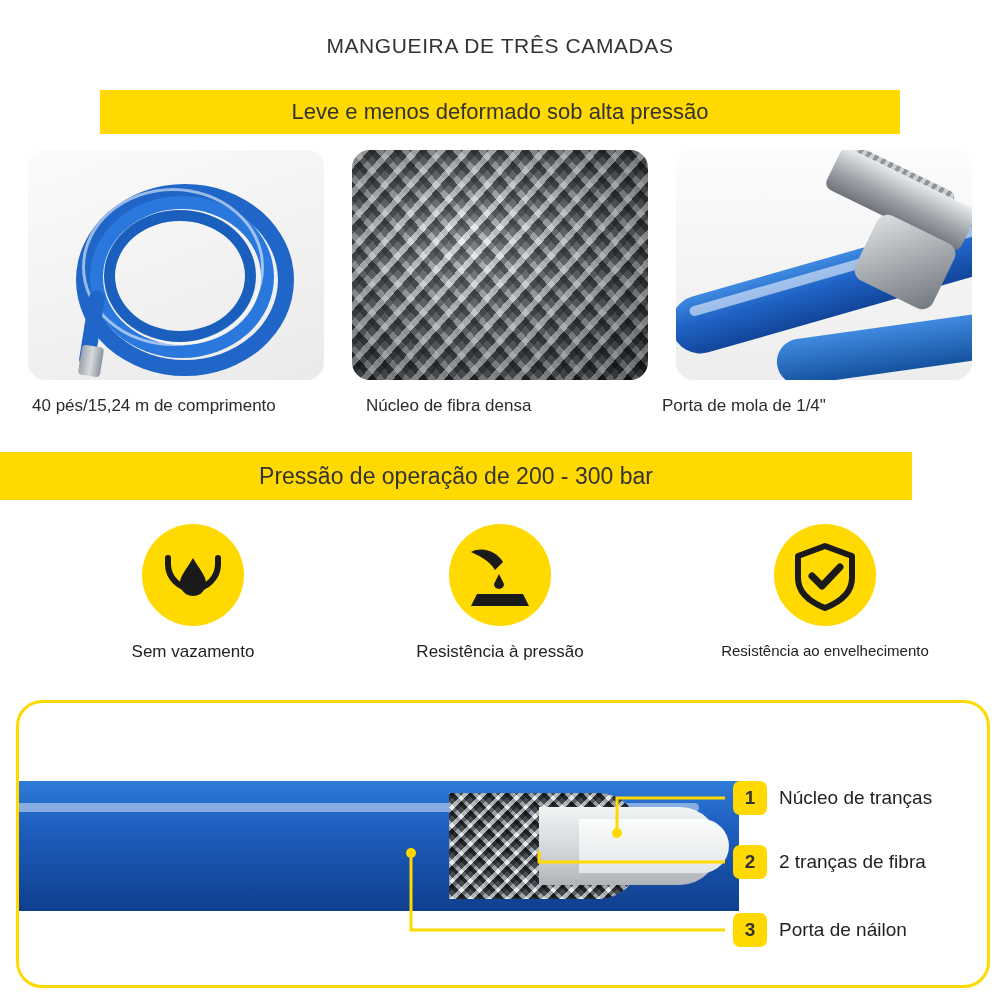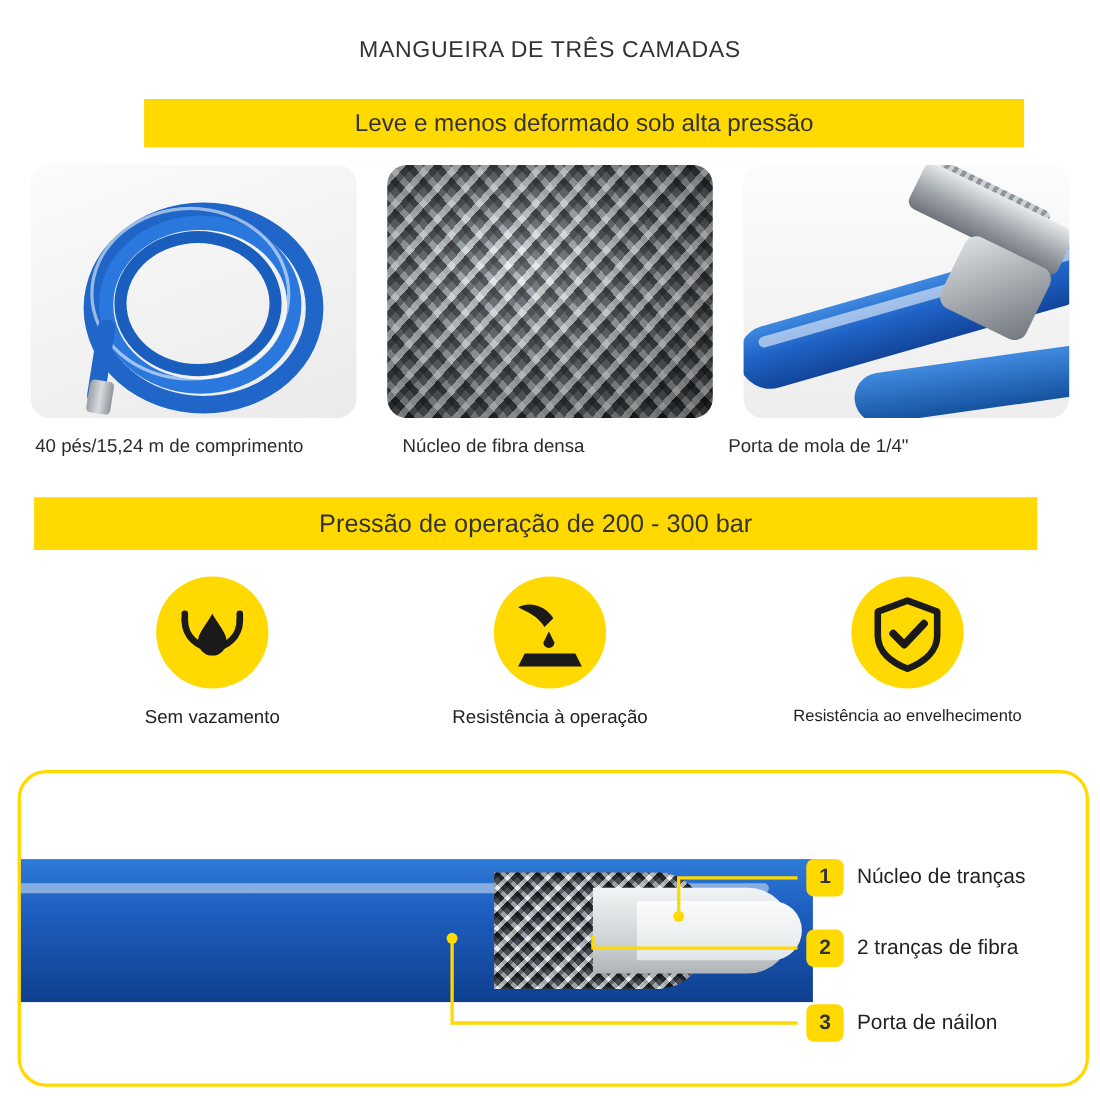--- a/index.html
+++ b/index.html
@@ -36,21 +36,20 @@
 
   
   .banner {
     position: absolute;
     background: #ffd900;
     display: flex;
     align-items: center;
     justify-content: center;
     color: #333333;
     font-size: 22px;
-    margin-left: 31px;
   }
   .banner-1 {
     top: 90px;
     left: 100px;
     width: 800px;
     height: 44px;
   }
   .banner-2 {
     top: 452px;
     left: 0px;
@@ -393,21 +392,21 @@
     </div>
 
     <div class="benefit b2">
       <div class="circle">
         <svg width="102" height="102" viewBox="0 0 102 102" aria-hidden="true">
           <path d="M22 28 C 34 22, 48 28, 54 38 L46 46 C 40 36, 30 32, 22 28 Z" fill="#1a1a1a"></path>
           <path d="M50 50 l5 10 a5 5 0 1 1 -10 0 Z" fill="#1a1a1a"></path>
           <path d="M28 70 L74 70 L80 82 L22 82 Z" fill="#1a1a1a"></path>
         </svg>
       </div>
-      <div class="benefit-label">Resistência à operação</div>
+      <div class="benefit-label">Resistência à pressão</div>
     </div>
 
     <div class="benefit b3">
       <div class="circle">
         <svg width="102" height="102" viewBox="0 0 102 102" aria-hidden="true">
           <path d="M51 22 L78 32 V54 C78 68 66 78 51 84 C36 78 24 68 24 54 V32 Z" fill="none" stroke="#1a1a1a" stroke-width="6" stroke-linejoin="round"></path>
           <path d="M38 52 L48 62 L66 43" fill="none" stroke="#1a1a1a" stroke-width="7" stroke-linecap="round" stroke-linejoin="round"></path>
         </svg>
       </div>
       <div class="benefit-label">Resistência ao envelhecimento</div>

